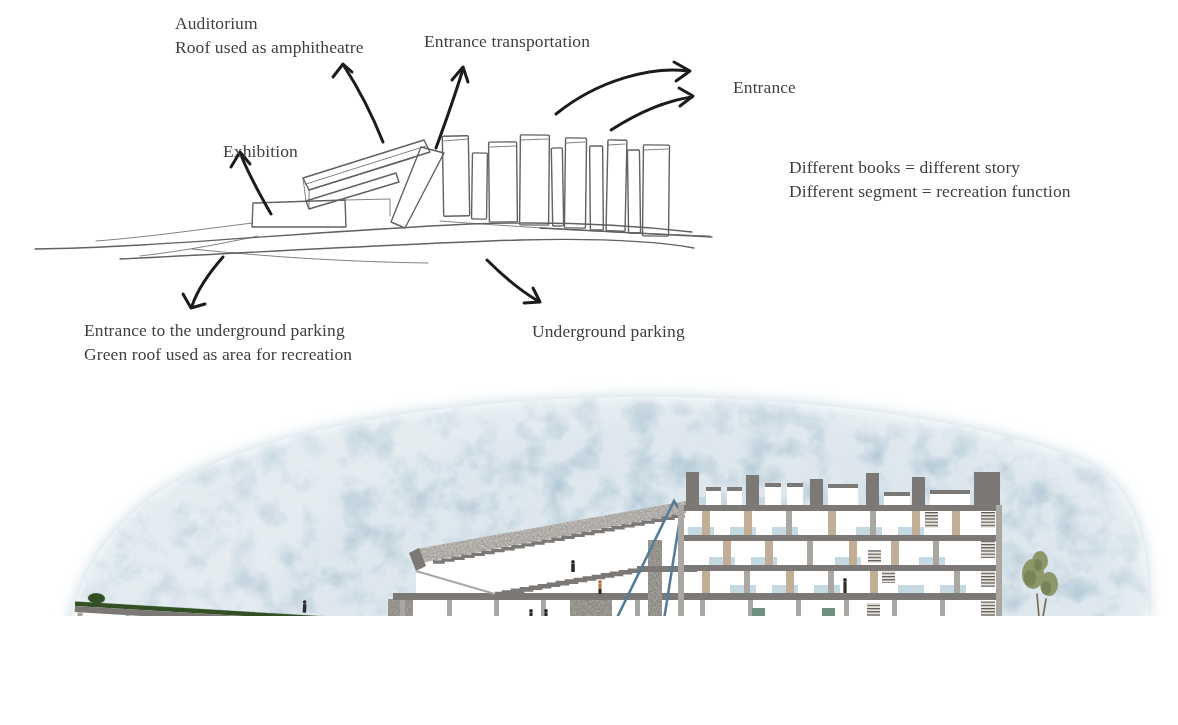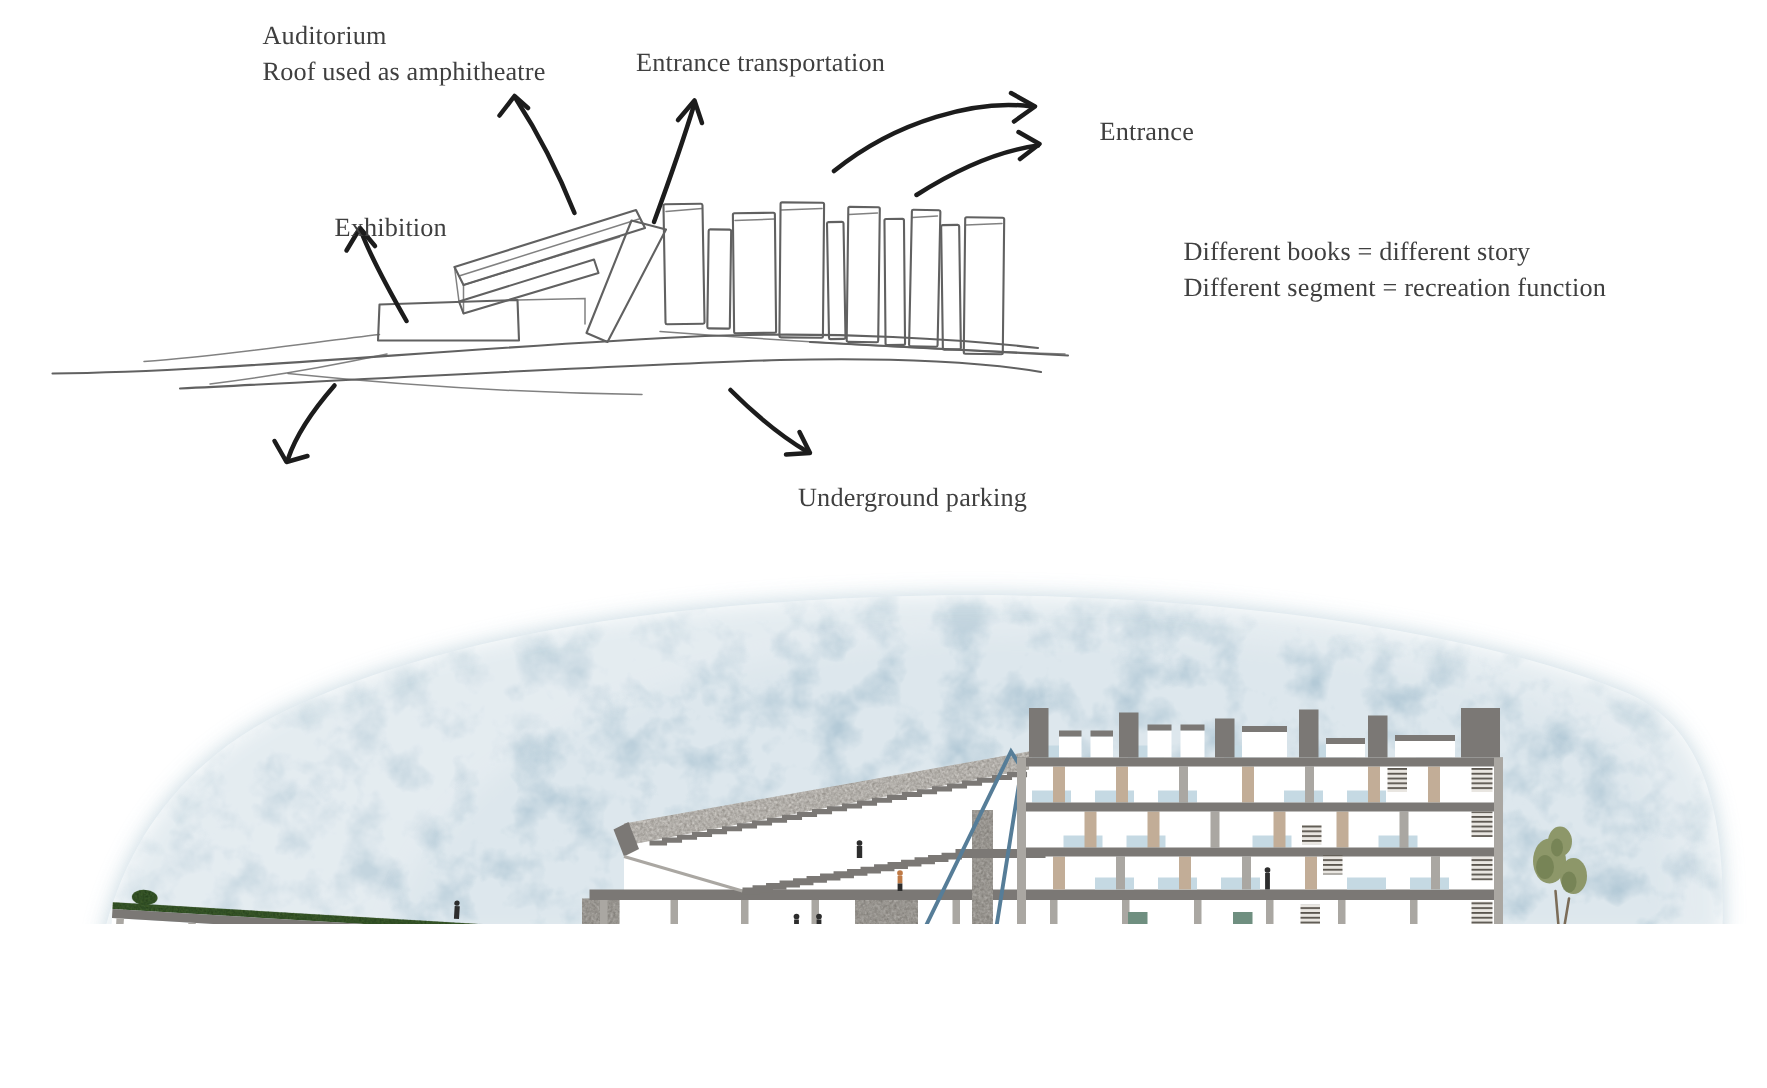--- a/index.html
+++ b/index.html
@@ -387,14 +387,18 @@
     <div>Auditorium</div>
     <div>Roof used as amphitheatre</div>
   </div>
   <div class="lbl" style="left:424px;top:30px;">Entrance transportation</div>
   <div class="lbl" style="left:733px;top:76px;">Entrance</div>
   <div class="lbl" style="left:191px;top:140px;margin-left:32px;">Exhibition</div>
   <div class="lbl" style="left:789px;top:156px;">
     <div>Different books = different story</div>
     <div>Different segment = recreation function</div>
   </div>
+  <div class="lbl" style="left:84px;top:319px;">
+    <div>Entrance to the underground parking</div>
+    <div>Green roof used as area for recreation</div>
+  </div>
   <div class="lbl" style="left:517px;top:320px;margin-left:15px;">Underground parking</div>
 </div>
 
 </body></html>

